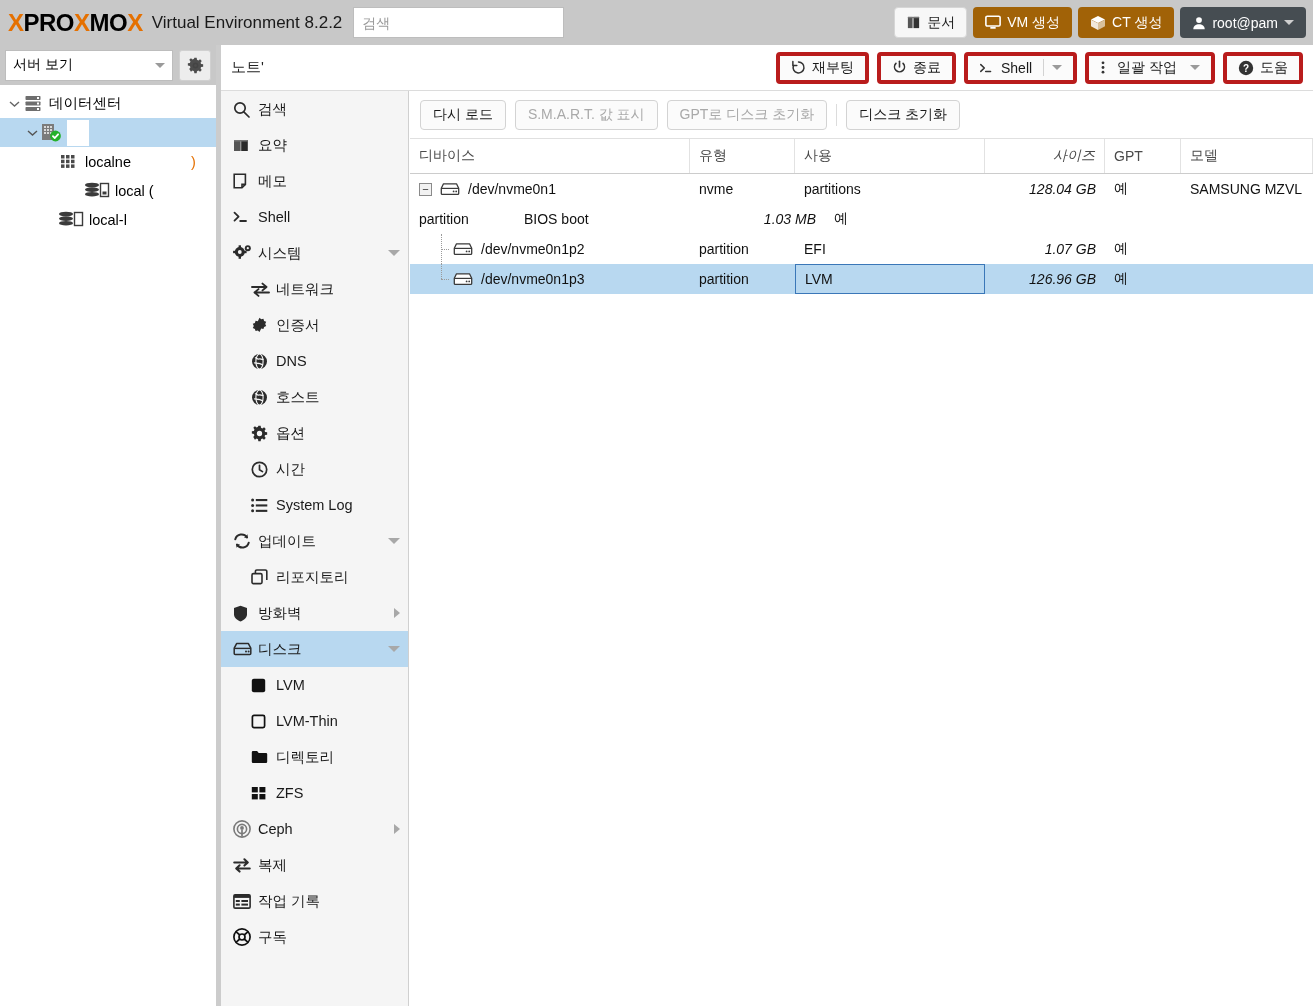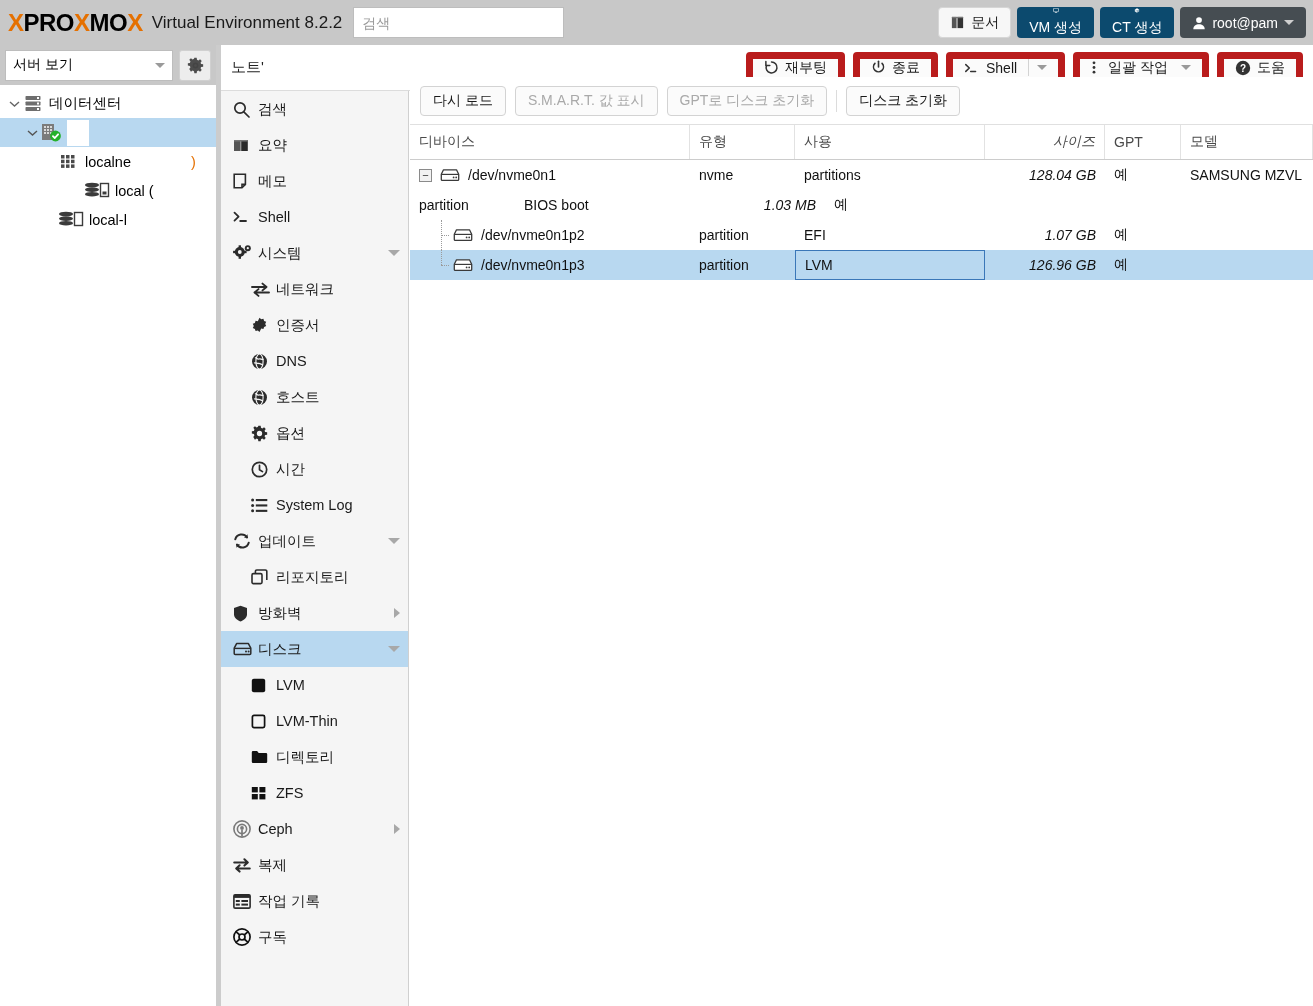--- a/index.html
+++ b/index.html
@@ -37,38 +37,38 @@
     font-family: "Liberation Sans", sans-serif;
   }
   #search-box::placeholder { color: #9a9a9a; }
   .topright { margin-left: auto; display: flex; align-items: center; gap: 6px; padding-right: 7px; }
   .tbtn {
     height: 31px; display: flex; align-items: center; gap: 6px;
     padding: 0 11px; border-radius: 4px; font-size: 14px;
     border: 1px solid transparent; cursor: pointer; white-space: nowrap;
   }
   .tbtn.light { background: #f7f7f7; color: #1a1a1a; border-color: #d6d6d6; }
-  .tbtn.blue  { background: #0c4a6e; color: #fff; flex-direction: column; }
+  .tbtn.blue  { background: #a16207; color: #fff; }
   .tbtn.dark  { background: #464d52; color: #fff; }
   .tbtn svg { display: block; }
 
   
   #subbar {
     position: absolute; left: 221px; top: 45px; width: 1092px; height: 46px;
     background: #fff; border-bottom: 1px solid #dcdcdc;
     display: flex; align-items: center;
   }
   #page-title {
     font-size: 15px; color: #222; padding-left: 10px; white-space: nowrap;
   }
   .subright { margin-left: auto; display: flex; align-items: center; gap: 8px; padding-right: 10px; }
   .sbtn {
     height: 32px; display: flex; align-items: center; gap: 6px;
     padding: 0 11px; border-radius: 4px; font-size: 14px;
-    background: #fbfbfb; border: 7px solid #b91c1c; color: #1a1a1a;
+    background: #fbfbfb; border: 4px solid #b91c1c; color: #1a1a1a;
     cursor: pointer; white-space: nowrap;
   }
   .sbtn .sep { width: 1px; height: 17px; background: #d3d3d3; margin: 0 2px 0 5px; }
   .caret { width: 0; height: 0; border-left: 5px solid transparent; border-right: 5px solid transparent;
            border-top: 5px solid #9a9a9a; }
 
   
   #leftpane {
     position: absolute; left: 0; top: 45px; width: 216px; height: 961px;
     background: #fff;
@@ -114,21 +114,21 @@
   .nav.sel { background: #b8d8f0; }
   .nav .nico { flex: 0 0 25px; display: flex; align-items: center; justify-content: flex-start; }
   .nav .exp { margin-left: auto; }
   .tri-down { width: 0; height: 0; border-left: 6px solid transparent; border-right: 6px solid transparent;
               border-top: 6px solid #a8a8a8; }
   .tri-right { width: 0; height: 0; border-top: 5px solid transparent; border-bottom: 5px solid transparent;
                border-left: 6px solid #a8a8a8; }
 
   
   #content {
-    position: absolute; left: 410px; top: 77px; width: 903px; height: 915px; background: #fff;
+    position: absolute; left: 410px; top: 91px; width: 903px; height: 915px; background: #fff;
   }
   #disk-toolbar {
     display: flex; align-items: center; gap: 9px; height: 47px; padding-left: 10px;
   }
   .dbtn {
     height: 30px; display: flex; align-items: center; padding: 0 12px;
     border: 1px solid #d3d3d3; border-radius: 4px; background: #fbfbfb;
     font-size: 14px; color: #1a1a1a; cursor: pointer; white-space: nowrap;
   }
   .dbtn.disabled { color: #a9a9a9; cursor: default; }

